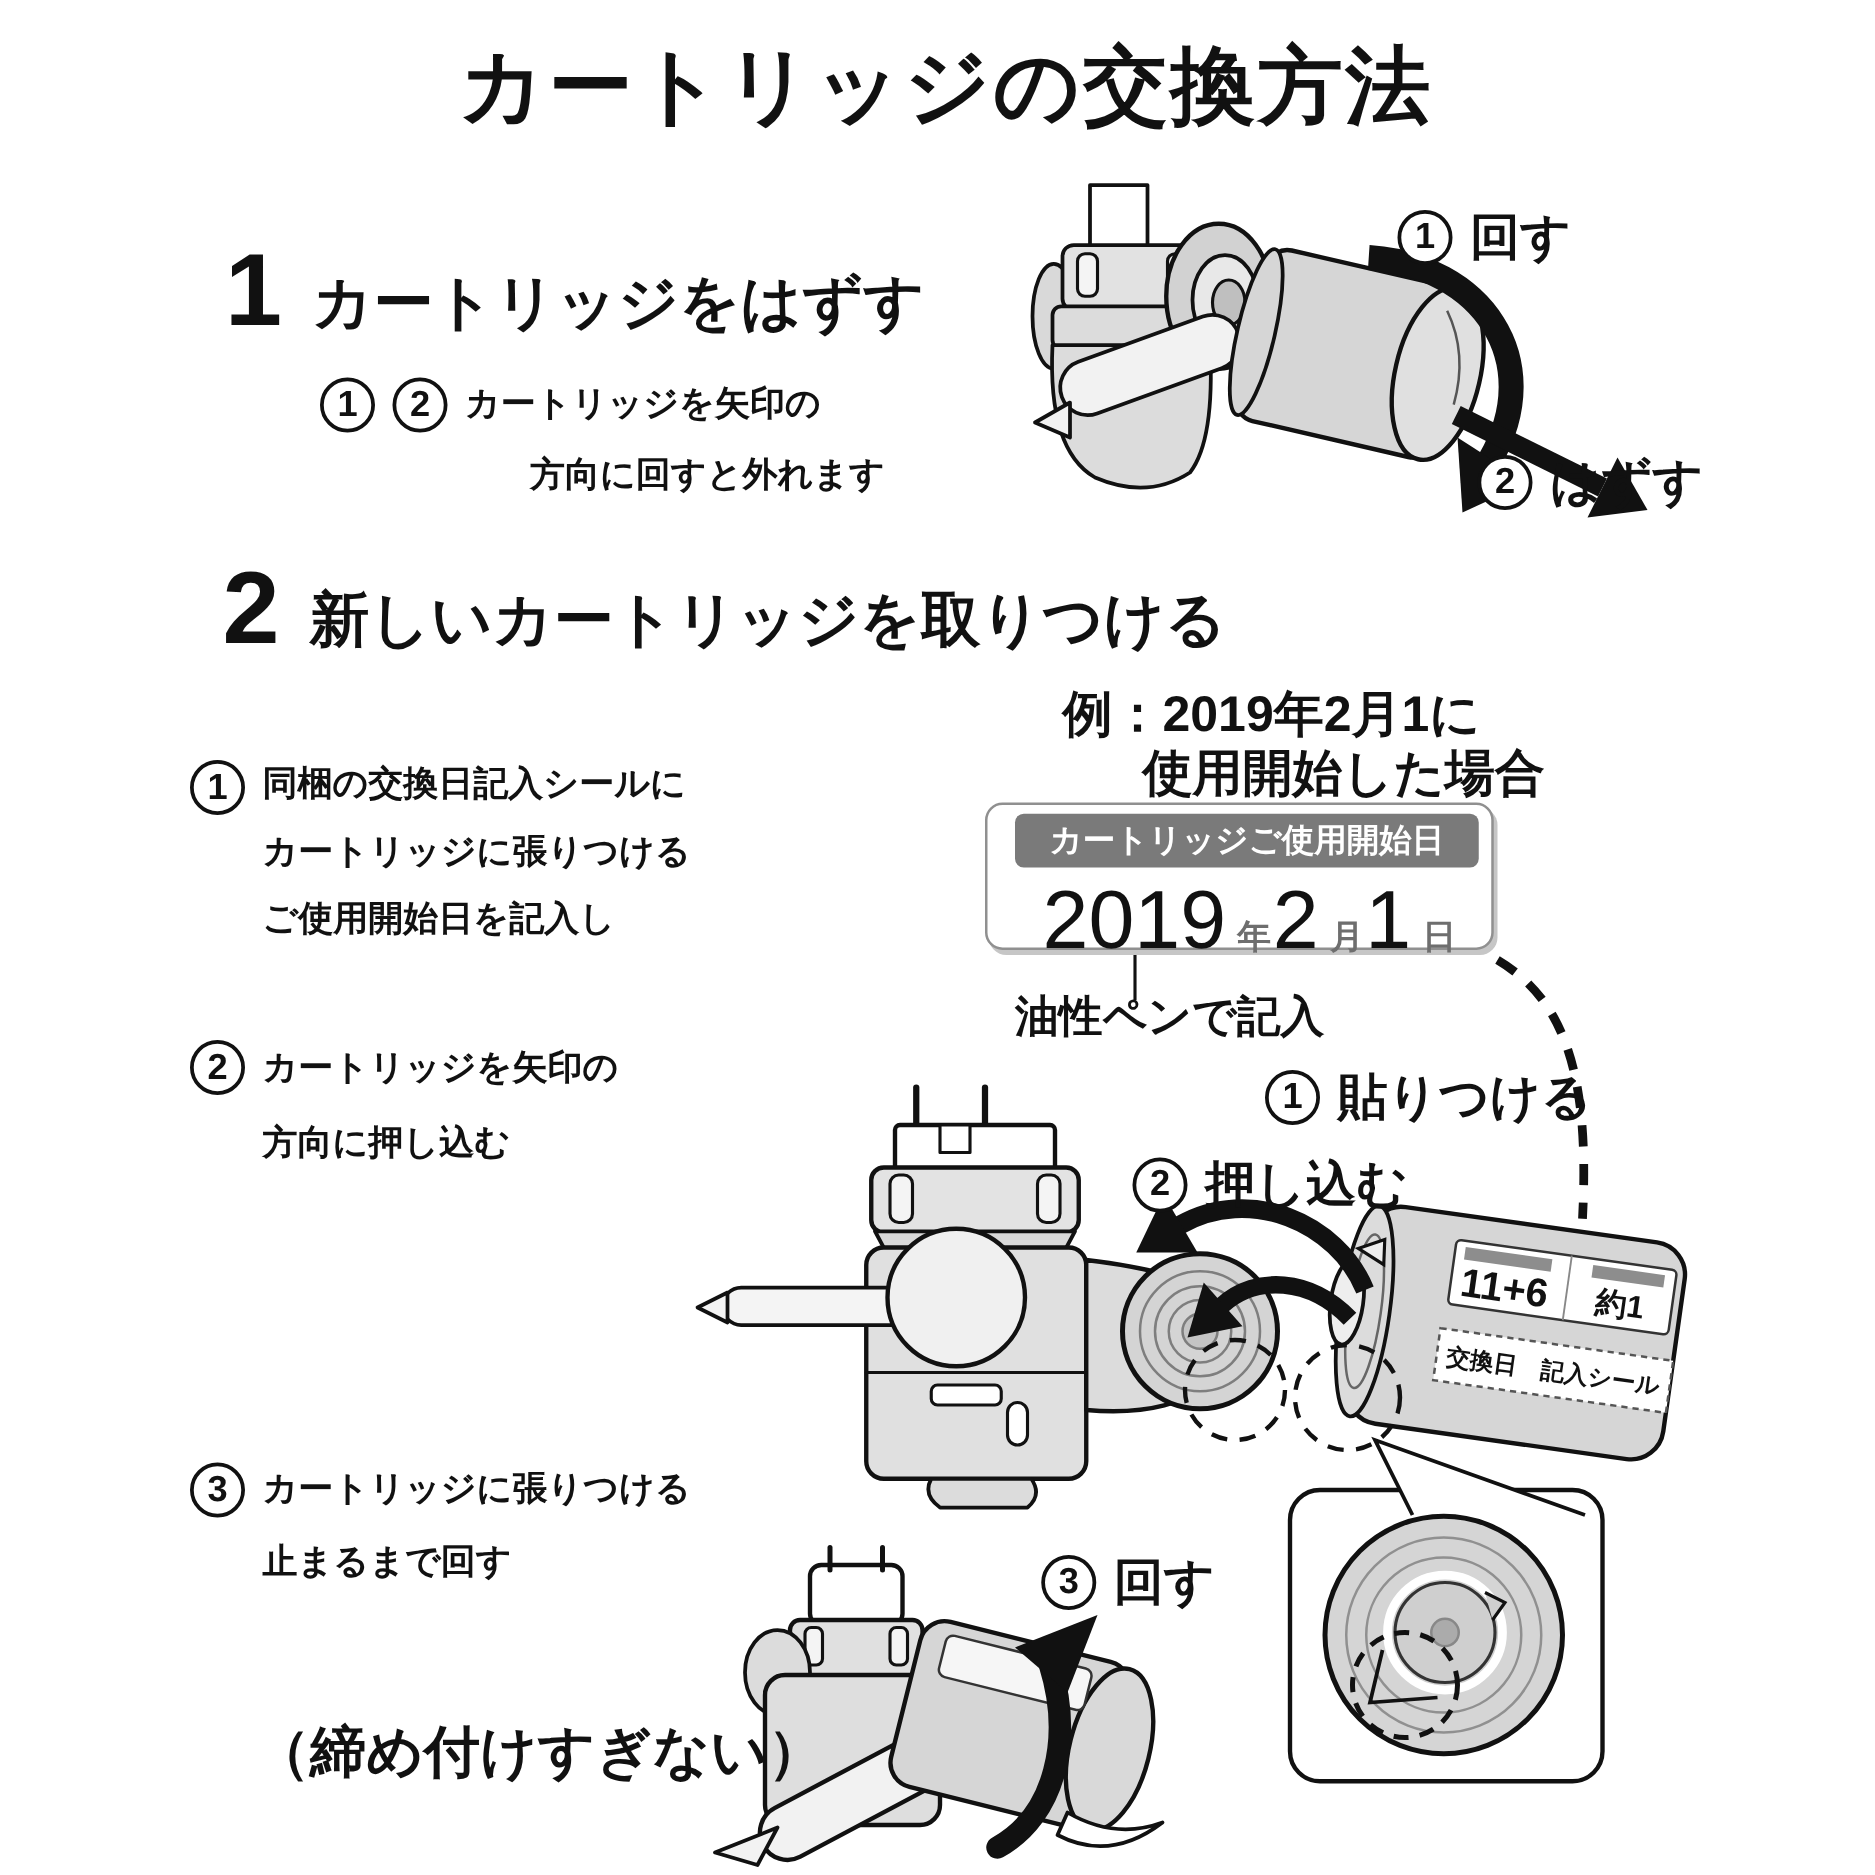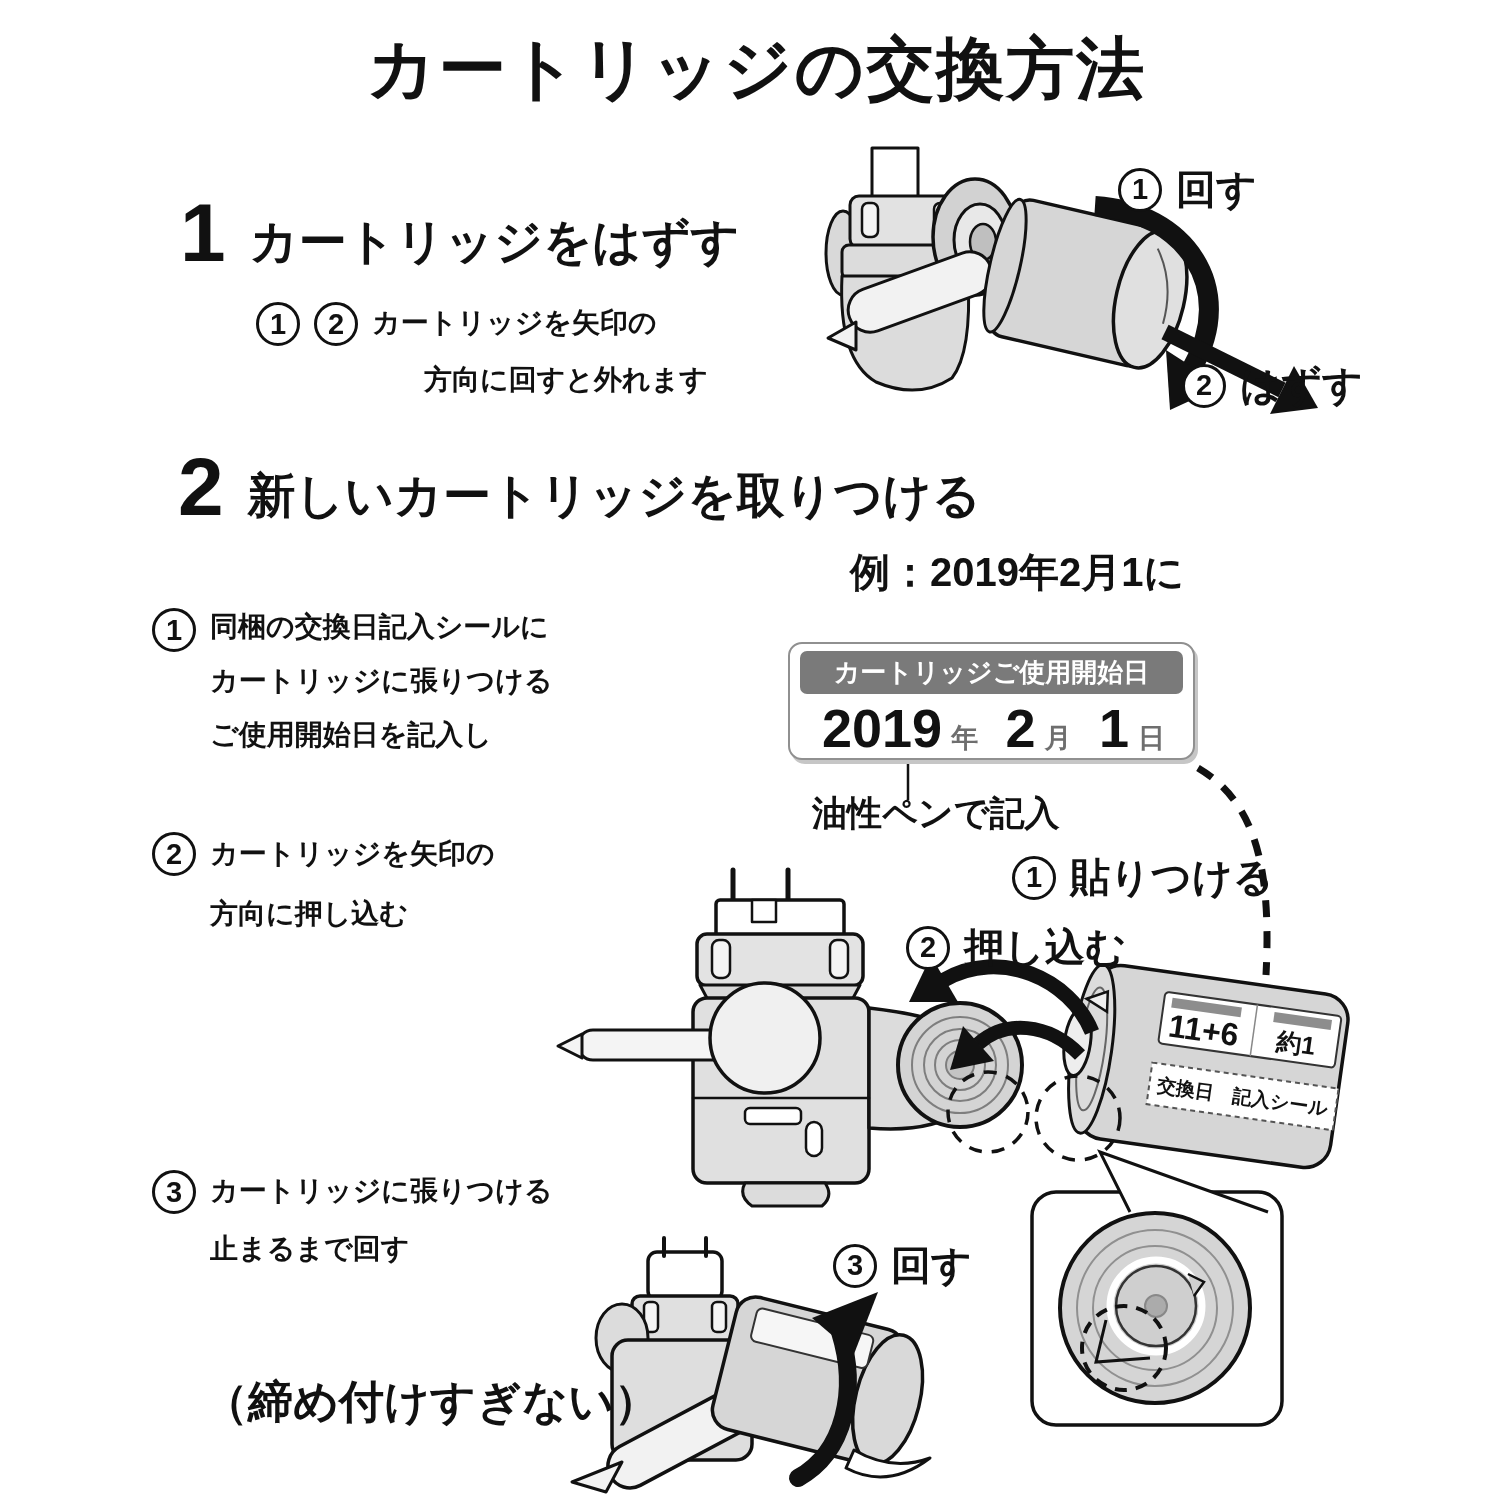--- a/index.html
+++ b/index.html
@@ -39,28 +39,29 @@
   .ill-label { position:absolute; z-index:2; display:flex; align-items:center; gap:14px;
                font-size:40px; font-weight:800; white-space:nowrap; }
 
   .example { position:absolute; z-index:2; font-size:40px; font-weight:800; line-height:47px; white-space:nowrap; }
   .example .l2 { margin-left:64px; }
 
   .sticker {
     position:absolute; z-index:2; left:788px; top:642px; width:407px; height:118px;
     background:#fff; border:2px solid #909090; border-radius:14px;
     box-shadow: 3px 4px 0 #c6c6c6;
+    padding-left: 12px;
   }
   .sticker-head {
     margin:7px 10px 0 10px; background:#7a7a7a; color:#fff; border-radius:7px;
     text-align:center; font-size:26px; font-weight:700; padding:4px 0;
   }
   .sticker-date { display:flex; align-items:baseline; justify-content:space-between; padding:3px 28px 0 32px; }
   .dgroup { display:flex; align-items:baseline; gap:9px; }
-  .dv { font-size:54px; font-weight:700;text-align:center; }
+  .dv { font-size:66px; font-weight:400;text-align:center; }
   .du { font-size:27px; font-weight:700; color:#6e6e6e; }
 
   .pen-note { position:absolute; z-index:2; left:812px; top:790px; font-size:35px; font-weight:800; }
   .caution  { position:absolute; z-index:2; left:170px; top:1372px; font-size:45px; font-weight:800; white-space:nowrap;margin-left:33px; }
 </style>
 </head>
 <body>
 
 <div class="page">
 
@@ -220,20 +221,21 @@
     <span>はずす</span>
   </div>
 
   <div class="step-head" style="left:178px; top:452px;">
     <span class="step-num">2</span>
     <span class="step-title">新しいカートリッジを取りつける</span>
   </div>
 
   <div class="example" style="left:850px; top:549px;">
     <div class="l1">例：2019年2月1に</div>
+    <div class="l2">使用開始した場合</div>
   </div>
 
   <div class="sticker">
     <div class="sticker-head">カートリッジご使用開始日</div>
     <div class="sticker-date">
       <span class="dgroup">
         <span class="dv">2019</span>
         <span class="du">年</span>
       </span>
       <span class="dgroup">

